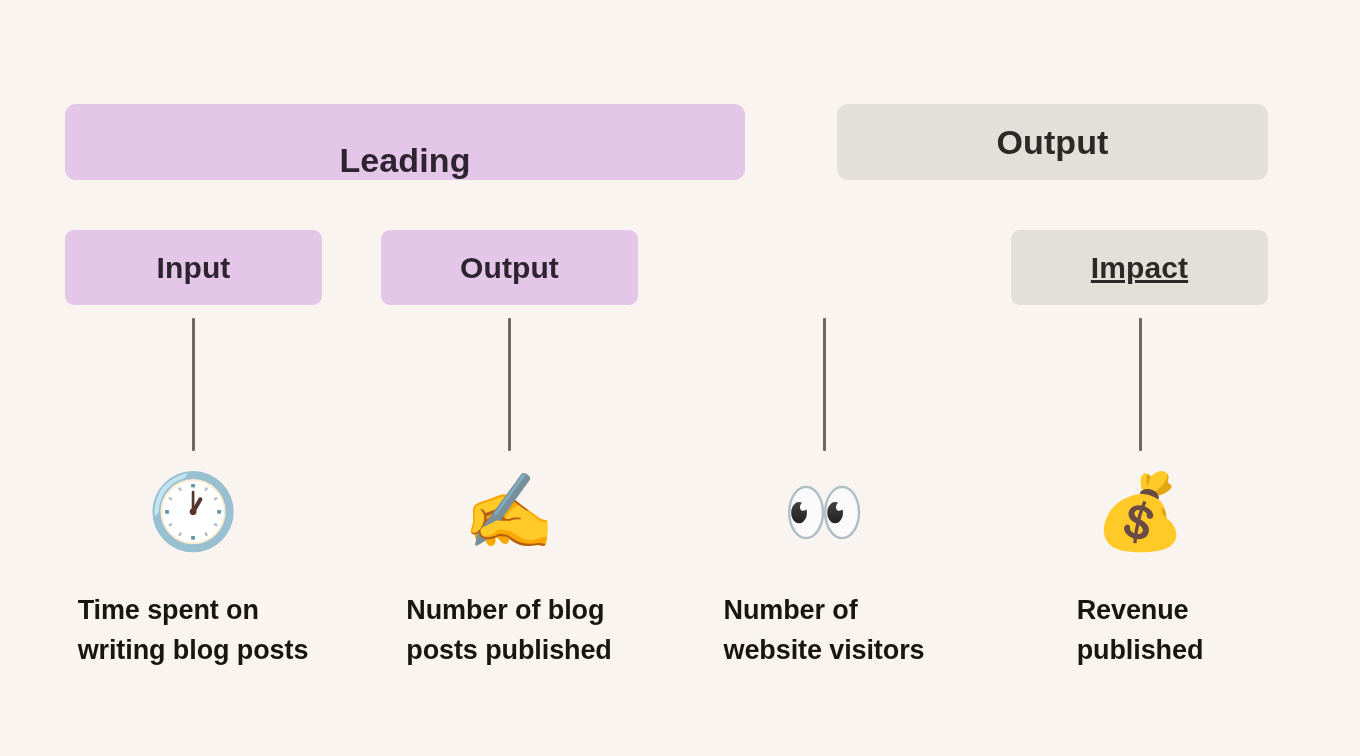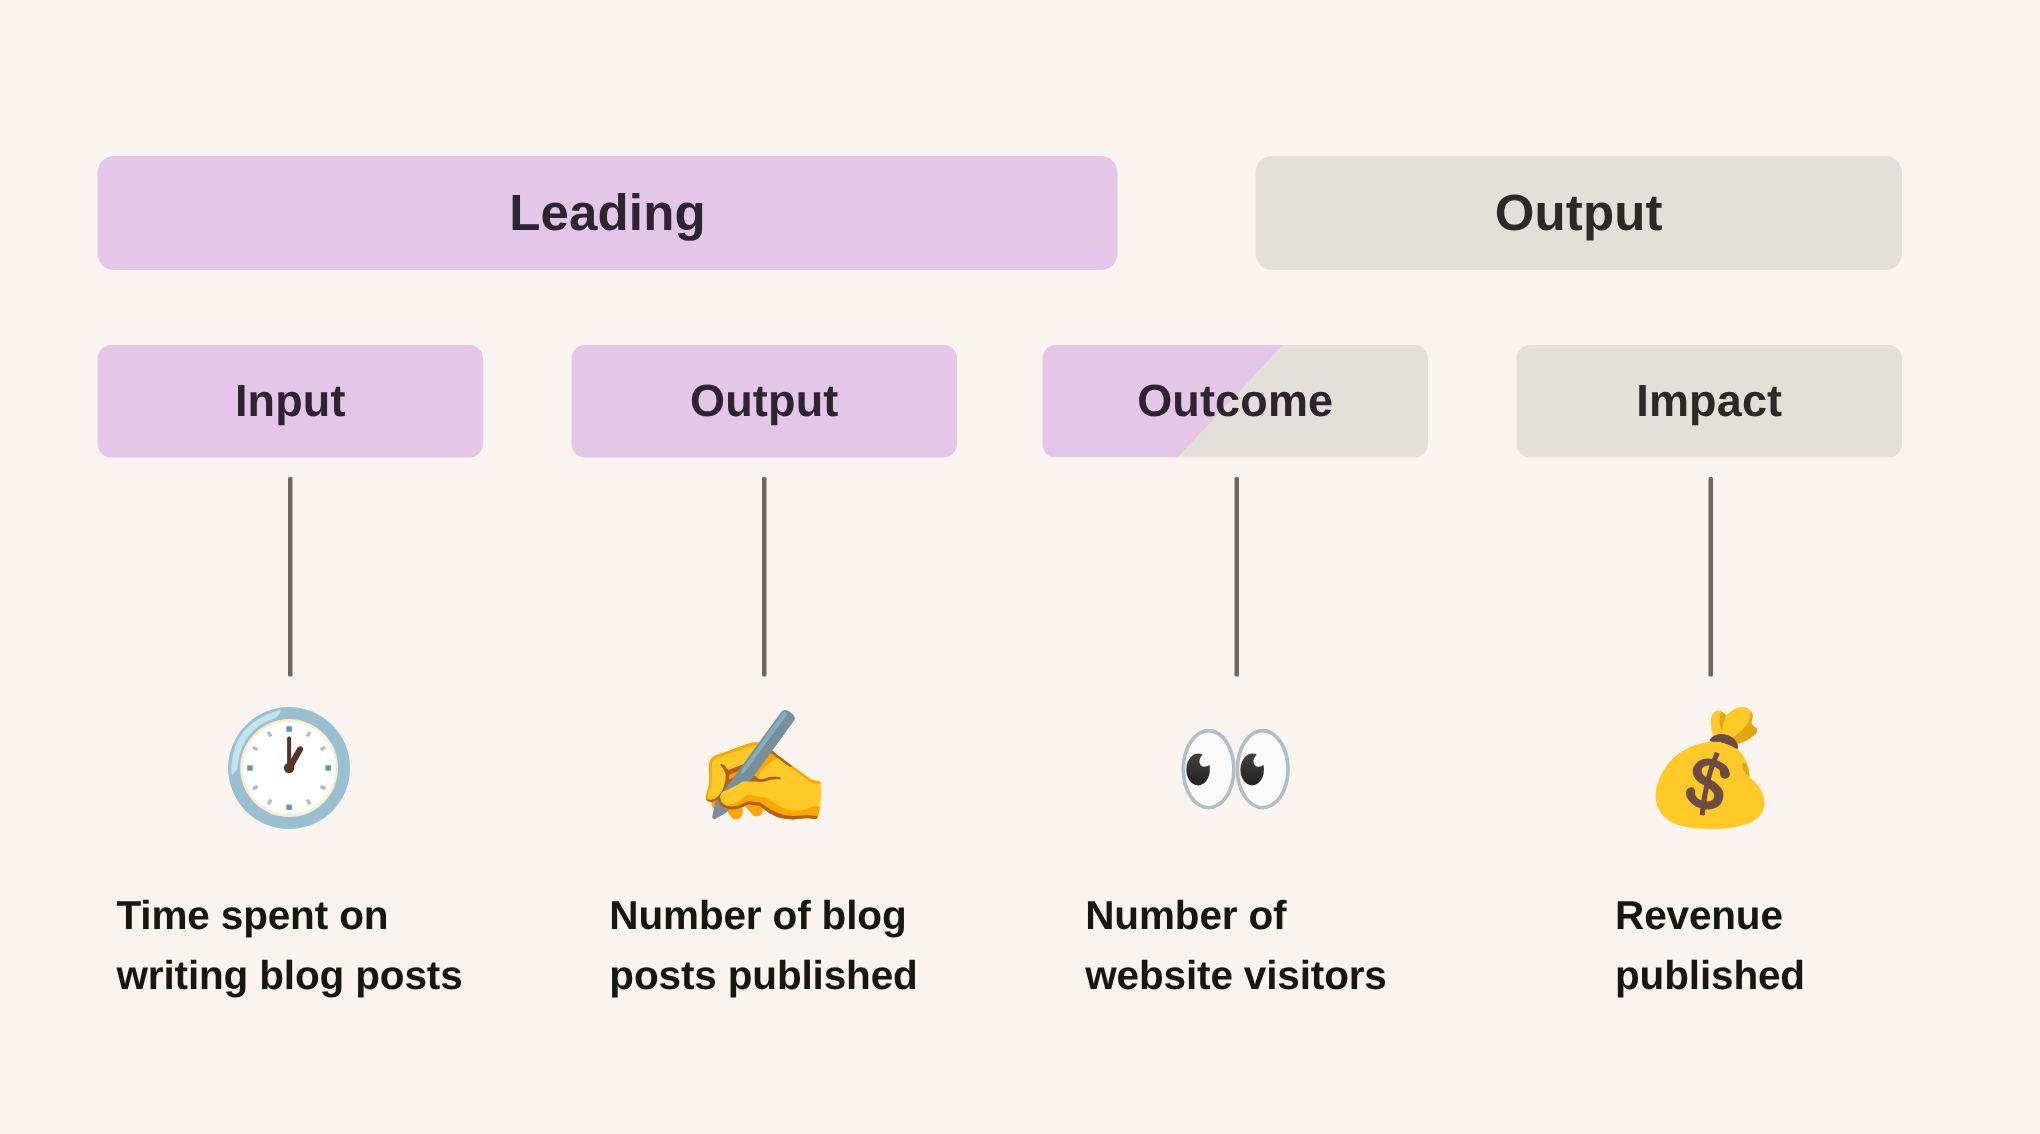--- a/index.html
+++ b/index.html
@@ -36,20 +36,21 @@
     font-size: 34px;
     font-weight: 700;
     letter-spacing: 0.1px;
     color: #2E2330;
     font-family: "Liberation Sans", sans-serif;
   }
   #bar-leading {
     left: 65px;
     width: 680px;
     background: #E4C6E8;
+    align-items: flex-end;
   }
   #bar-lagging {
     left: 837px;
     width: 431px;
     background: #E3E0DA;
   }
   #bar-lagging .group-label { color: #2B2A26; }
 
   
   .stage-chip {
@@ -67,21 +68,21 @@
     position: relative;
     z-index: 2;
     font-size: 30px;
     font-weight: 700;
     letter-spacing: 0.1px;
     color: #2E2330;
     font-family: "Liberation Sans", sans-serif;
   }
   .chip-purple { background: #E4C6E8; }
   .chip-gray   { background: #E3E0DA; }
-  .chip-gray .stage-label { color: #2B2A26; }
+  .chip-gray .stage-label { color: #2B2A26; text-decoration: underline; }
 
   
   .chip-split {
     background: #E3E0DA;
   }
   .chip-split .wedge {
     position: absolute;
     inset: 0;
     background: #E4C6E8;
     
@@ -159,24 +160,20 @@
   </div>
 
   <div id="chip-input" class="stage-chip chip-purple">
     <span class="stage-label">Input</span>
   </div>
 
   <div id="chip-output" class="stage-chip chip-purple">
     <span class="stage-label">Output</span>
   </div>
 
-  <div id="chip-outcome" class="stage-chip chip-split">
-    <div class="wedge"></div>
-    <span class="stage-label">Outcome</span>
-  </div>
 
   <div id="chip-impact" class="stage-chip chip-gray">
     <span class="stage-label">Impact</span>
   </div>
 
   <div id="line-input" class="connector"></div>
   <div id="line-output" class="connector"></div>
   <div id="line-outcome" class="connector"></div>
   <div id="line-impact" class="connector"></div>
 

